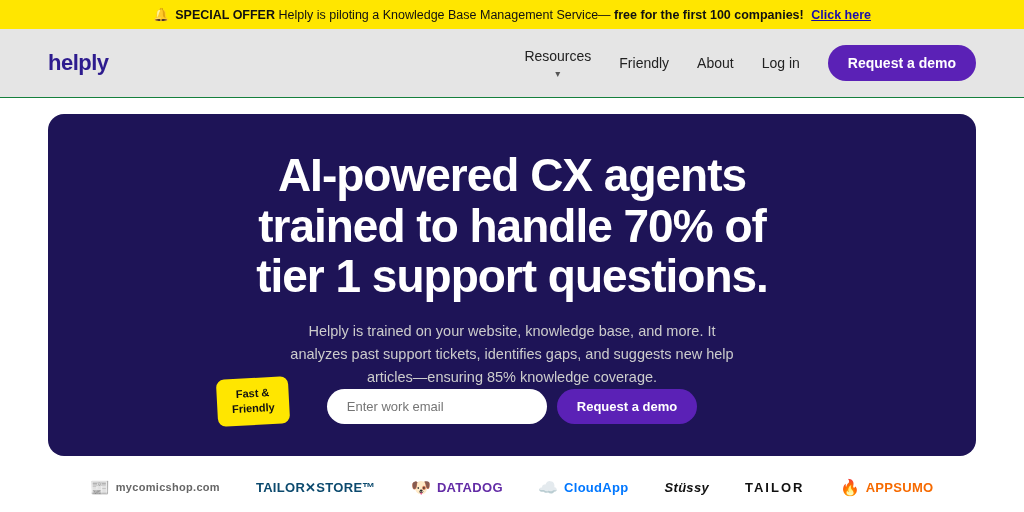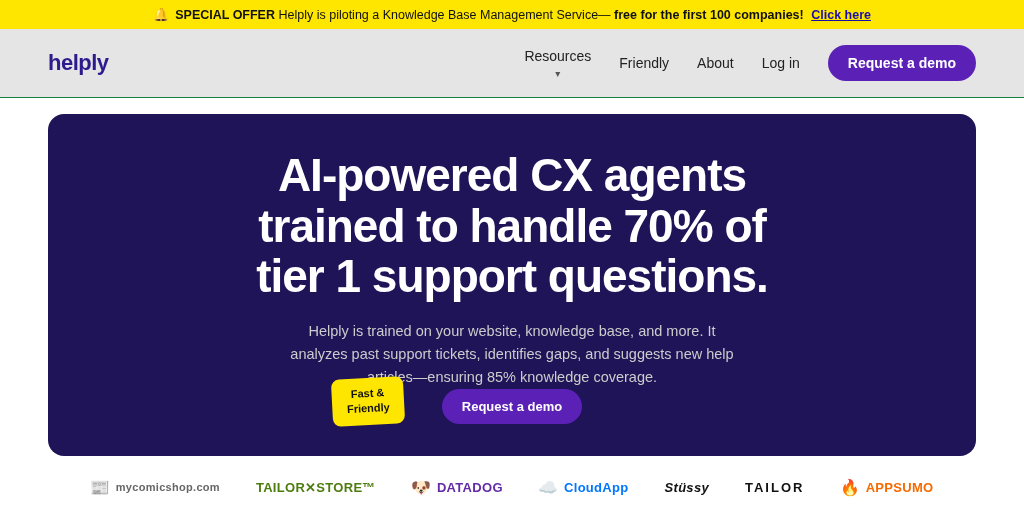--- a/index.html
+++ b/index.html
@@ -165,21 +165,21 @@
       display: flex;
       align-items: center;
       gap: 5px;
     }
     .logo-item .logo-icon { font-size: 16px; }
     .logo-item.datadog { color: #632CA6; }
     .logo-item.cloudapp { color: #0077FF; }
     .logo-item.appsumo { color: #F66A00; }
     .logo-item.stussy { color: #111; font-style: italic; font-weight: 900; }
     .logo-item.palace { color: #111; font-weight: 900; letter-spacing: 2px; }
-    .logo-item.tailorstore { color: #4d7c0f; justify-content: center; }
+    .logo-item.tailorstore { color: #0c4a6e; justify-content: center; }
     .logo-item.mycomicshop { color: #666; font-size: 11px; text-align: center; line-height: 1.2; }
   </style>
 </head>
 <body>
 
 <div class="announcement-bar">
   <span class="offer-icon">🔔</span>
   <span>
     <strong>SPECIAL OFFER</strong>
     <span>Helply is piloting a Knowledge Base Management Service—</span>
@@ -208,20 +208,21 @@
       <span>AI-powered CX agents</span><br>
       <span>trained to handle 70% of</span><br>
       <span>tier 1 support questions.</span>
     </h1>
     <p>Helply is trained on your website, knowledge base, and more. It analyzes past support tickets, identifies gaps, and suggests new help articles—ensuring 85% knowledge coverage.</p>
     <div class="hero-cta-row">
       <div class="fast-friendly-badge">
         <span>Fast &amp;</span><br>
         <span>Friendly</span>
       </div>
+      <input class="email-input" type="email" placeholder="Enter work email" style="">
       <button class="cta-btn">Request a demo</button>
     </div>
   </div>
 </div>
 
 <div class="logos-bar">
   <div class="logo-item mycomicshop">
     <span class="logo-icon">📰</span>
     <span>mycomicshop.com</span>
   </div>

